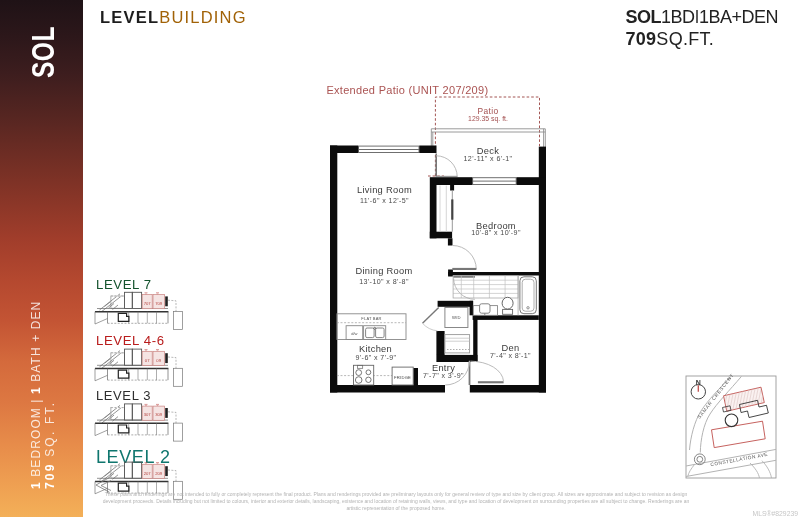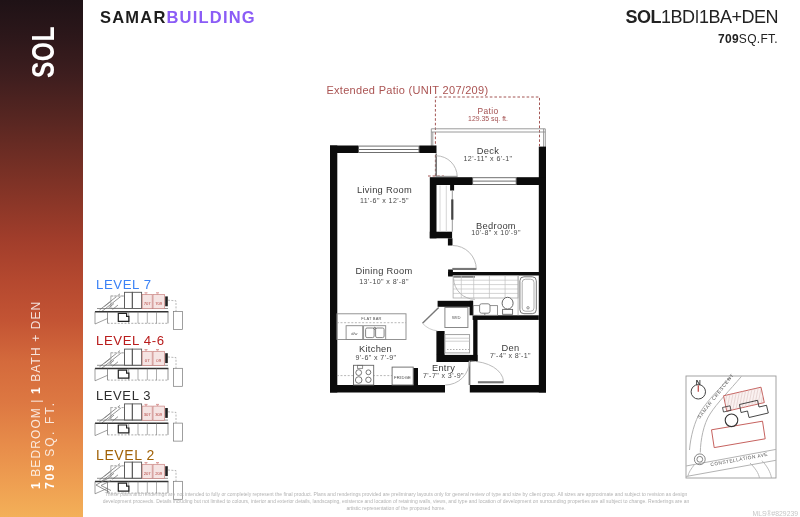--- a/index.html
+++ b/index.html
@@ -8,34 +8,34 @@
 <body>
 
 <div class="abs" style="left:0;top:0;width:83px;height:517px;background:linear-gradient(180deg,#1f1216 0%,#2c171a 7%,#3c1d1e 14%,#542521 22%,#6e2d24 30%,#873527 38%,#a03d2b 46%,#b4482f 54%,#c35434 62%,#d46a3c 70%,#dd7842 78%,#e78c4a 86%,#efa052 94%,#f3b058 100%)"></div>
 
 <div class="abs" style="left:31.5px;top:77.5px;transform:rotate(-90deg) scaleY(1.3);transform-origin:0 0;font-size:24.5px;font-weight:bold;color:#fff;letter-spacing:.5px;line-height:17px;white-space:nowrap">SOL</div>
 
 <div class="abs" style="left:30px;top:489px;transform:rotate(-90deg);transform-origin:0 0;font-size:12px;color:rgba(255,255,255,.82);letter-spacing:1.1px;line-height:12px;white-space:nowrap"><b style="color:#fff">1</b> BEDROOM | <b style="color:#fff">1</b> BATH + DEN</div>
 
 <div class="abs" style="left:43.5px;top:489px;transform:rotate(-90deg);transform-origin:0 0;font-size:12px;color:rgba(255,255,255,.82);letter-spacing:2.2px;line-height:13px;white-space:nowrap"><b style="color:#fff">709</b> SQ. FT.</div>
 
-<div class="abs" style="left:100px;top:7.5px;font-size:16.5px;letter-spacing:1.2px;color:#1d1d1d;white-space:nowrap"><b>SAMAR</b><span style="font-weight:bold;color:#8b5cf6">BUILDING</span></div>
-
-<div class="abs" style="right:22px;top:7px;text-align:right;color:#222;line-height:21.5px;white-space:nowrap">
+<div class="abs" style="left:100px;top:7.5px;font-size:16.5px;letter-spacing:1.2px;color:#1d1d1d;white-space:nowrap"><b>LEVEL</b><span style="font-weight:normal;color:#a16207">BUILDING</span></div>
+
+<div class="abs" style="right:22px;top:7px;color:#222;line-height:21.5px;white-space:nowrap">
     <div style="font-size:18px;letter-spacing:-.5px"><b>SOL</b>1BD<span style="color:#444">I</span>1BA+DEN</div>
-    <div style="font-size:12px;letter-spacing:.3px"><b>709</b>SQ.FT.</div>
+    <div style="font-size:18px;letter-spacing:.3px"><b>709</b>SQ.FT.</div>
   </div>
 
-<div class="abs" style="left:96px;top:277px;font-size:13.2px;letter-spacing:.6px;color:#3b82f6">LEVEL 7</div>
+<div class="abs" style="left:96px;top:277px;font-size:13.2px;letter-spacing:.6px;color:#14532d">LEVEL 7</div>
 
 <div class="abs" style="left:96px;top:333px;font-size:13.2px;letter-spacing:.6px;color:#b91c1c">LEVEL 4-6</div>
 
 <div class="abs" style="left:96px;top:388.4px;font-size:13px;letter-spacing:.6px;color:#2e2e2e">LEVEL 3</div>
 
-<div class="abs" style="left:96px;top:446.6px;font-size:14px;letter-spacing:.6px;color:#a16207">LEVEL 2</div>
+<div class="abs" style="left:96px;top:446.6px;font-size:18px;letter-spacing:.6px;color:#0f766e">LEVEL 2</div>
 <svg class="abs" style="left:0;top:0" width="800" height="517" viewBox="0 0 800 517">
 <g id="plan" fill="none">
 
 <text x="326.4" y="94.4" font-size="11" letter-spacing=".3" fill="#aa5352">Extended Patio (UNIT 207/209)</text>
 
 <path d="M435.4,176 L435.4,97 L539.5,97 L539.5,146.2 M428,176 L444,176" stroke="#a35553" stroke-width="1" stroke-dasharray="2.6,2"></path>
 
 <text x="488" y="113.6" font-size="8.4" letter-spacing=".4" fill="#a34f4f" text-anchor="middle">Patio</text>
 <text x="488" y="121" font-size="6.9" fill="#a34f4f" text-anchor="middle">129.35 sq. ft.</text>
 

